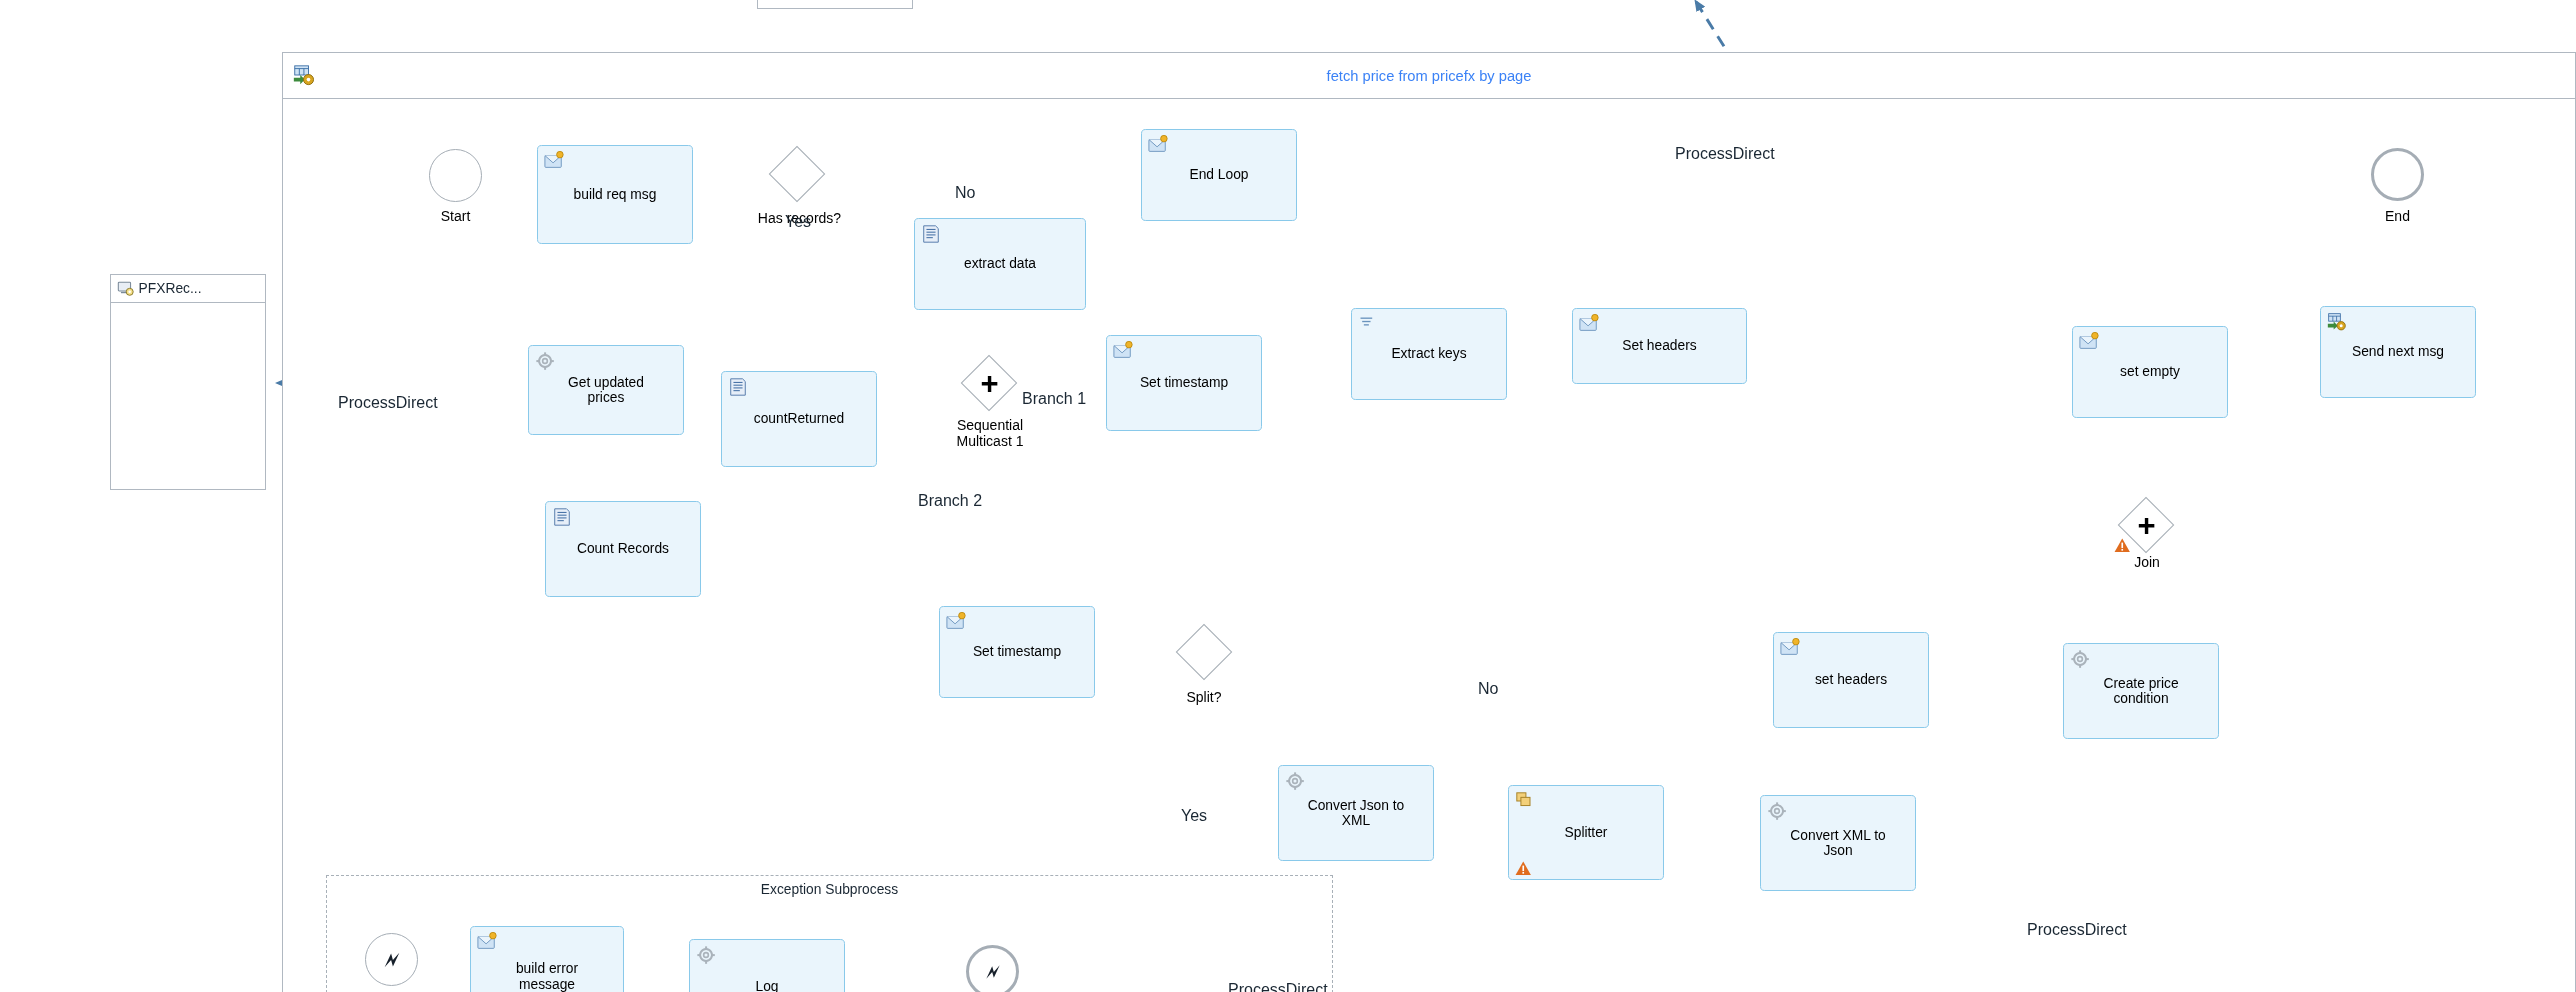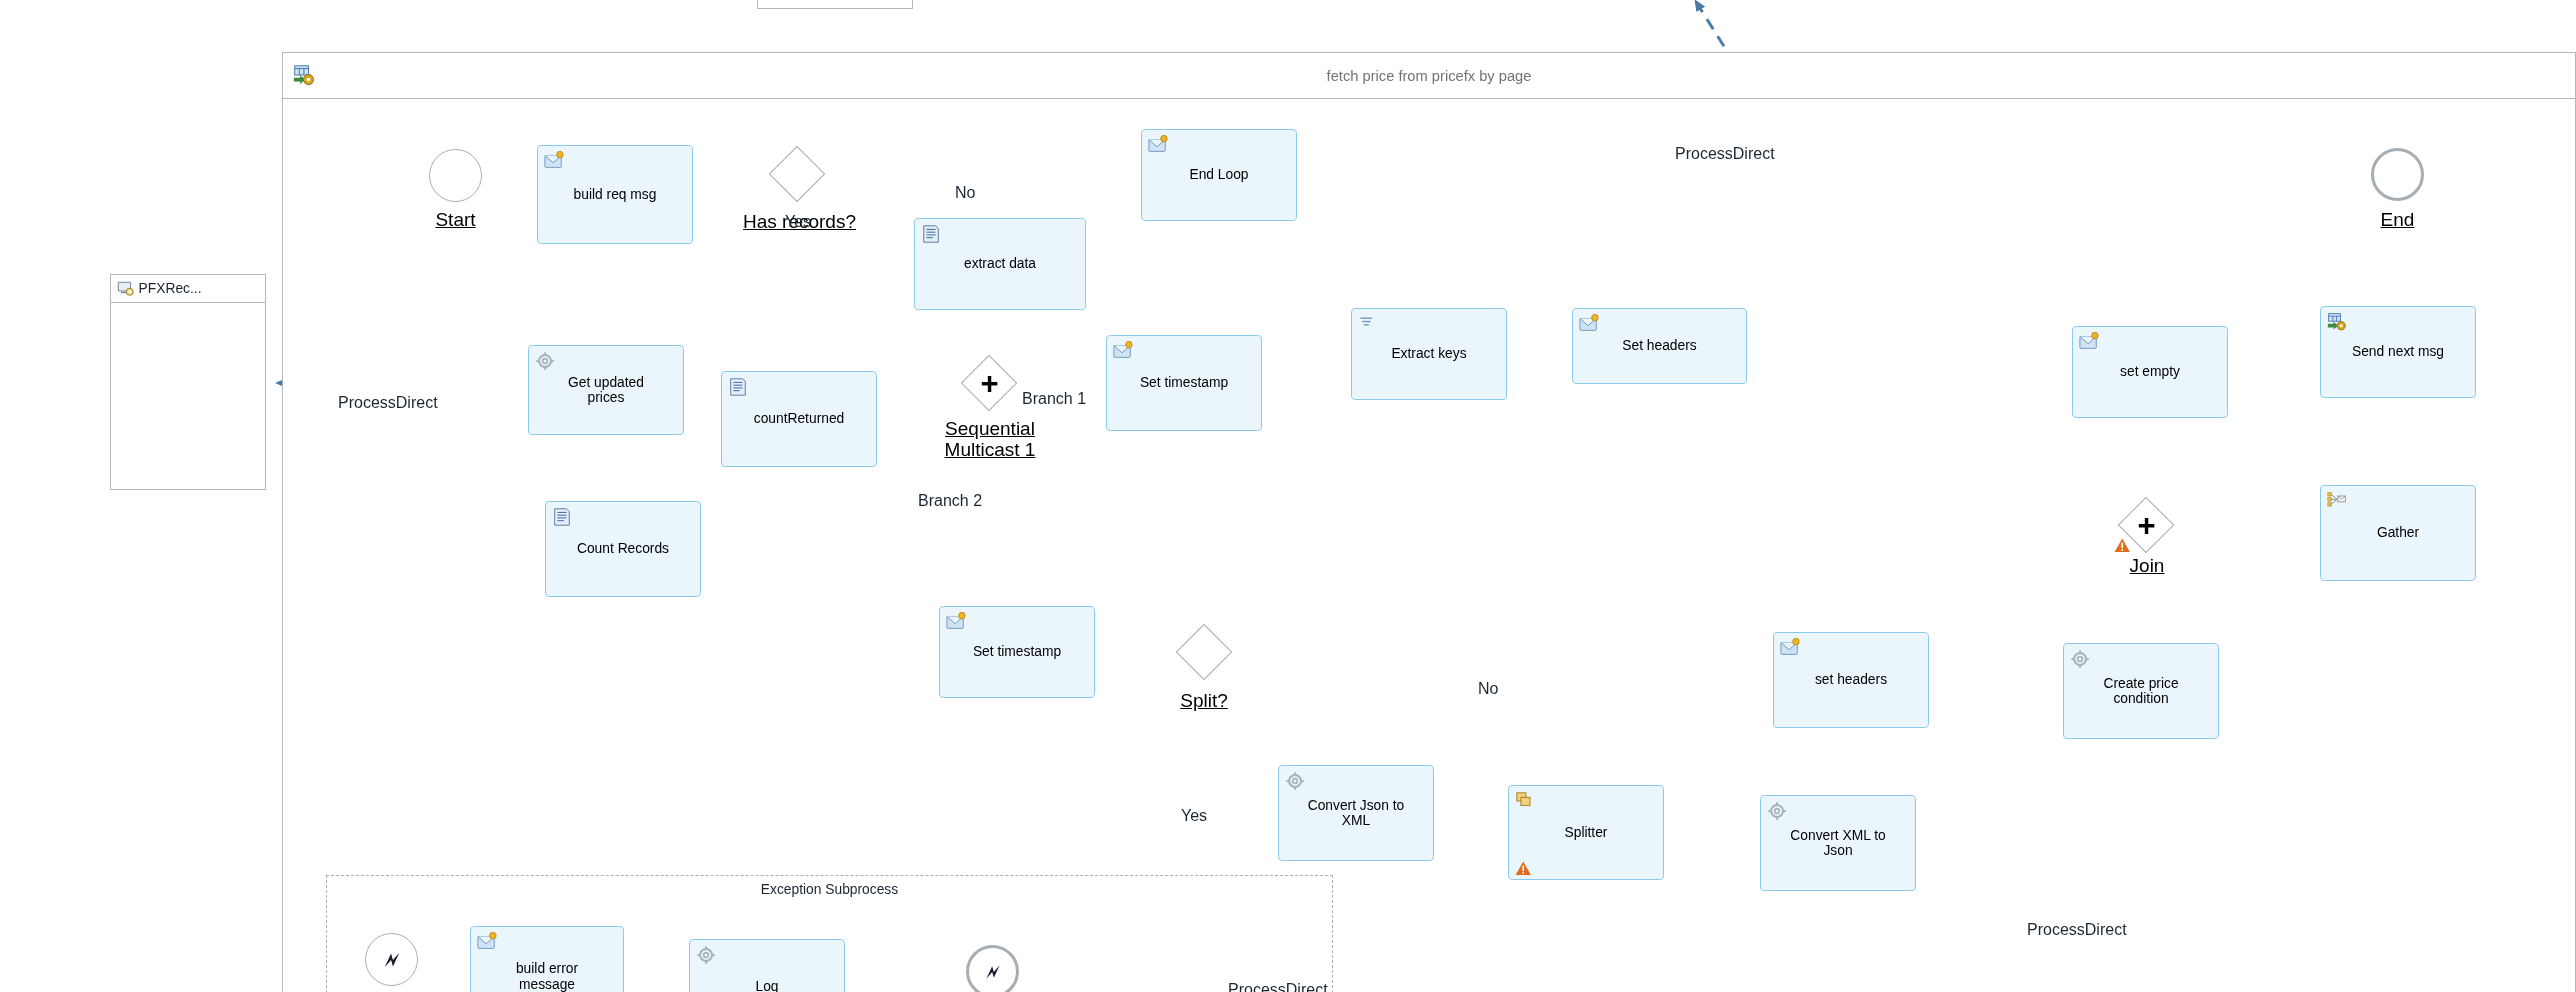--- a/index.html
+++ b/index.html
@@ -38,21 +38,21 @@
   }
   .pool-title {
     position: absolute;
     top: 0;
     left: 0;
     right: 0;
     height: 46px;
     line-height: 46px;
     text-align: center;
     font-size: 14.7px;
-    color: #737373;
+    color: #3b82f6;
     white-space: nowrap;
   }
   .pool-icon {
     position: absolute;
     left: 9.2px;
     top: 11px;
     width: 22px;
     height: 22px;
   }
   
@@ -139,26 +139,25 @@
   .event.end   { border: 3.7px solid #a5adb5; }
   .event.err-start { border: 1.4px solid #a5adb5; }
   .event.err-end { border: 3.7px solid #a5adb5; }
   .event-glyph {
     position: absolute;
     left: 0; top: 0; right: 0; bottom: 0;
     display: flex; align-items: center; justify-content: center;
   }
   .node-caption {
     position: absolute;
-    font-size: 19px;
+    font-size: 14px;
     color: #000000;
     text-align: center;
     white-space: pre-line;
     line-height: 1.12;
-    text-decoration: underline;
   }
   
   .gateway {
     position: absolute;
     width: 40px;
     height: 40px;
     border: 1.4px solid #a5adb5;
     background: #ffffff;
     transform: rotate(45deg);
     box-sizing: border-box;
@@ -501,33 +500,20 @@
         <line x1="7" y1="5" x2="7" y2="11" stroke="#3b6ea5" stroke-width="1"></line>
         <line x1="11.5" y1="5" x2="11.5" y2="11" stroke="#3b6ea5" stroke-width="1"></line>
         <path d="M1,14 L8,14 L8,11.5 L13,16.5 L8,21 L8,18.5 L1,18.5 z" fill="#3d8b3d"></path>
         <circle cx="17" cy="16.5" r="5" fill="#d9a520" stroke="#8a6a0a" stroke-width="1"></circle>
         <circle cx="17" cy="16.5" r="1.8" fill="#fff"></circle>
       </svg>
     </span>
     <span class="task-label">Send next msg</span>
   </div>
 
-  <div class="task" style="left:2320px; top:485px; width:156px; height:96px;">
-    <span class="task-icon">
-      <svg viewBox="0 0 24 22" width="20" height="18.4">
-        <rect x="1" y="2" width="4" height="4" fill="#f0c040" stroke="#a8842a" stroke-width="0.8"></rect>
-        <rect x="1" y="8" width="4" height="4" fill="#f0c040" stroke="#a8842a" stroke-width="0.8"></rect>
-        <rect x="1" y="14" width="4" height="4" fill="#f0c040" stroke="#a8842a" stroke-width="0.8"></rect>
-        <path d="M5,4 L12,10 M5,10 L12,10 M5,16 L12,10" stroke="#8a8a8a" stroke-width="1.1" fill="none"></path>
-        <rect x="13" y="6" width="9" height="7" fill="#f5f7fa" stroke="#8a8a8a" stroke-width="1"></rect>
-        <path d="M13,6 L17.5,10 L22,6" fill="none" stroke="#8a8a8a" stroke-width="1"></path>
-      </svg>
-    </span>
-    <span class="task-label">Gather</span>
-  </div>
 
   <div class="task" style="left:939px; top:606px; width:156px; height:92px;">
     <span class="task-icon">
       <svg viewBox="0 0 22 22" width="20" height="20">
         <rect x="1" y="5" width="18" height="13" rx="1" fill="#cfe3f5" stroke="#6a93bd" stroke-width="1"></rect>
         <path d="M1,5 L10,13 L19,5" fill="#eaf4fc" stroke="#6a93bd" stroke-width="1"></path>
         <circle cx="17.5" cy="4" r="3.6" fill="#f0b429" stroke="#b8860b" stroke-width="0.9"></circle>
       </svg>
     </span>
     <span class="task-label">Set timestamp</span>

